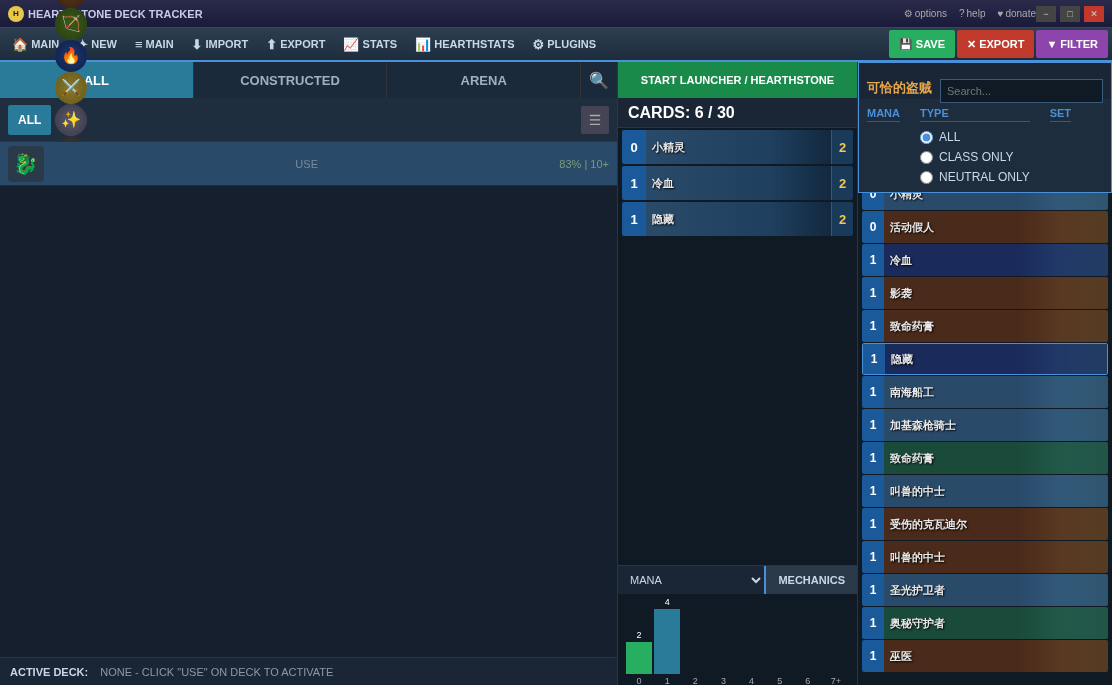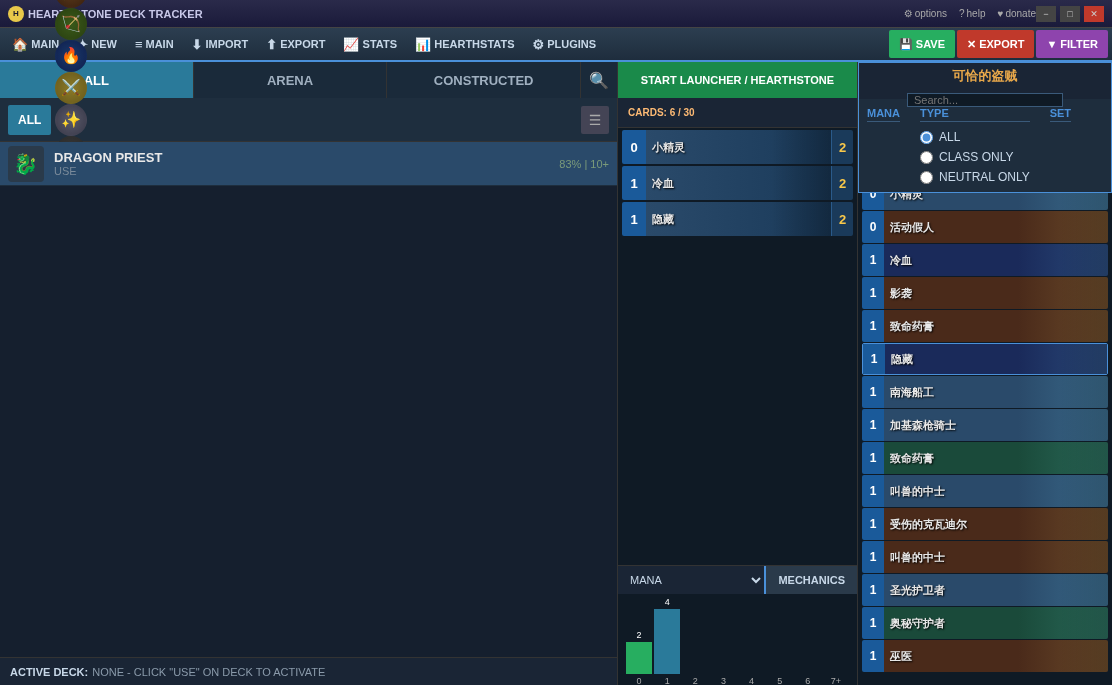--- a/index.html
+++ b/index.html
@@ -58,37 +58,37 @@
 
     
     #deck-list { flex: 1; overflow-y: auto; background: #151f2e; }
     .deck-row {
       display: flex; align-items: center; height: 44px; padding: 0 8px; cursor: pointer; border-bottom: 1px solid #1e2e3e;
     }
     .deck-row.active { background: #2a4a6a; }
     .deck-thumb { width: 36px; height: 36px; background: #2a3a4a; border-radius: 4px; margin-right: 10px; display: flex; align-items: center; justify-content: center; font-size: 20px; }
     .deck-info { flex: 1; }
     .deck-name { color: #e8e8e8; font-size: 13px; font-weight: bold; }
-    .deck-sub { color: #7a8a9a; font-size: 11px; }
+    .deck-sub { color: #7a8a9a; font-size: 11px; text-align: center; }
     .deck-stats { color: #7a9a7a; font-size: 11px; margin-left: auto; }
 
     
     #active-deck-bar { height: 28px; background: #1a2535; display: flex; align-items: center; padding: 0 10px; font-size: 11px; color: #8a9aaa; border-top: 1px solid #333; }
-    #active-deck-bar b { color: #c8d8e8; margin-right: 4px; }
+    #active-deck-bar b { color: #c8d8e8; margin-right: 12px; }
 
     
     #mid-panel { width: 240px; display: flex; flex-direction: column; border-right: 1px solid #333; background: #0f1a25; }
 
     
     #launcher-bar { height: 36px; background: #1a8a4a; display: flex; align-items: center; justify-content: center; cursor: pointer; }
     #launcher-bar span { color: #fff; font-size: 11px; font-weight: bold; }
 
     
     #cards-header { height: 30px; background: #1a2535; display: flex; align-items: center; padding: 0 10px; border-bottom: 1px solid #333; }
-    #cards-header span { color: #fdba74; font-size: 10px; font-weight: bold; }
+    #cards-header span { color: #ffffff; font-size: 16px; font-weight: bold; }
 
     
     #deck-card-list { flex: 1; overflow-y: auto; background: #0f1a25; }
     .deck-card-item {
       display: flex; align-items: center; height: 34px; margin: 2px 4px; cursor: pointer; position: relative; overflow: hidden; border-radius: 2px;
     }
     .deck-card-item .cost-badge {
       width: 24px; height: 34px; background: #1a5a9a; display: flex; align-items: center; justify-content: center;
       color: #fff; font-size: 13px; font-weight: bold; flex-shrink: 0; z-index: 2;
     }
@@ -119,21 +119,21 @@
     .chart-bar-value { font-size: 9px; color: #fff; position: absolute; top: -12px; }
 
     
     #right-panel { flex: 1; display: flex; flex-direction: column; background: #0f1a25; position: relative; }
 
     
     #filter-dropdown {
       position: absolute; top: 0; left: 0; right: 0; z-index: 100;
       background: #1e2d3d; border: 1px solid #4a90d9;
     }
-    #filter-header { height: 36px; display: flex; align-items: center; background: #1a2535; padding: 4px 8px; gap: 8px; flex-direction: column; }
+    #filter-header { height: 36px; display: flex; background: #1a2535; padding: 16px 8px; gap: 8px; }
     #filter-search { flex: 1; height: 24px; background: #0f1a25; border: 1px solid #3a5a7a; color: #e8e8e8; font-size: 11px; padding: 0 6px; }
     .filter-cols { display: flex; padding: 8px; gap: 20px; }
     .filter-col { display: flex; flex-direction: column; gap: 6px; }
     .filter-col-title { color: #4a90d9; font-size: 11px; font-weight: bold; padding-bottom: 2px; border-bottom: 1px solid #3a5a7a; margin-bottom: 2px; }
     .filter-radio { display: flex; align-items: center; gap: 6px; cursor: pointer; }
     .filter-radio input[type=radio] { cursor: pointer; accent-color: #4a90d9; }
     .filter-radio label { color: #c8d8e8; font-size: 12px; cursor: pointer; }
 
     
     #card-browser { flex: 1; overflow-y: auto; background: #0f1a25; padding-top: 115px; }
@@ -233,22 +233,22 @@
     </button>
   </div>
 </div>
 
 <div id="content">
 
   <div id="left-panel">
 
     <div id="tabs">
       <div class="tab active">ALL</div>
+      <div class="tab">CONSTRUCTED</div>
       <div class="tab">ARENA</div>
-      <div class="tab">CONSTRUCTED</div>
       <div class="tab-search">🔍</div>
     </div>
 
     <div id="class-filter">
       <button class="class-all-btn">ALL</button>
       <div id="class-icons-row">
           <div class="class-icon ci-druid" title="Druid">🌿</div>
           <div class="class-icon ci-hunter" title="Hunter">🏹</div>
           <div class="class-icon ci-mage" title="Mage">🔥</div>
           <div class="class-icon ci-paladin" title="Paladin">⚔️</div>
@@ -258,21 +258,20 @@
           <div class="class-icon ci-warlock" title="Warlock">☠️</div>
           <div class="class-icon ci-warrior" title="Warrior">🛡️</div>
         </div>
       <div class="deck-icon">☰</div>
     </div>
 
     <div id="deck-list">
       <div class="deck-row active">
         <div class="deck-thumb">🐉</div>
         <div class="deck-info">
-          <div class="deck-name">DRAGON PRIEST</div>
           <div class="deck-sub">USE</div>
         </div>
         <div class="deck-stats">83% | 10+</div>
       </div>
     </div>
 
     <div id="active-deck-bar">
       <b>ACTIVE DECK:</b>
       <span>NONE  -  CLICK "USE" ON DECK TO ACTIVATE</span>
     </div>

